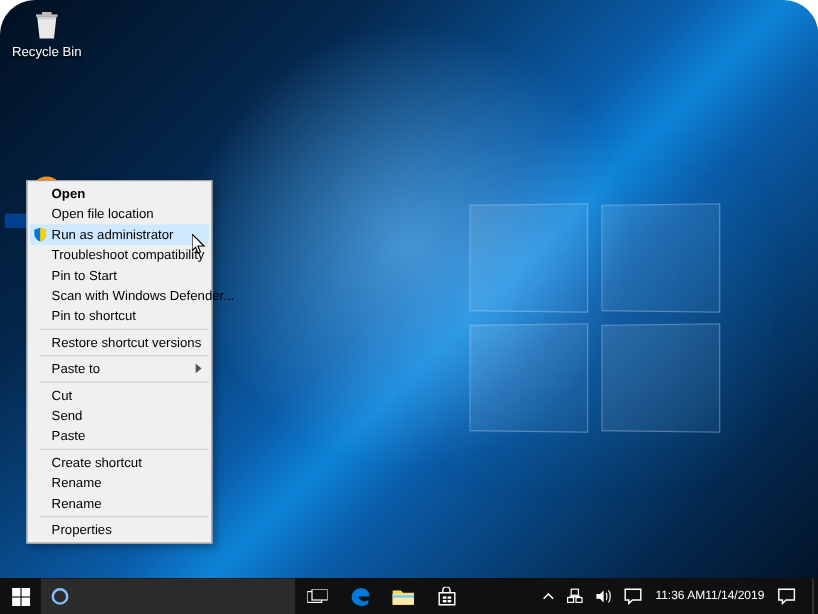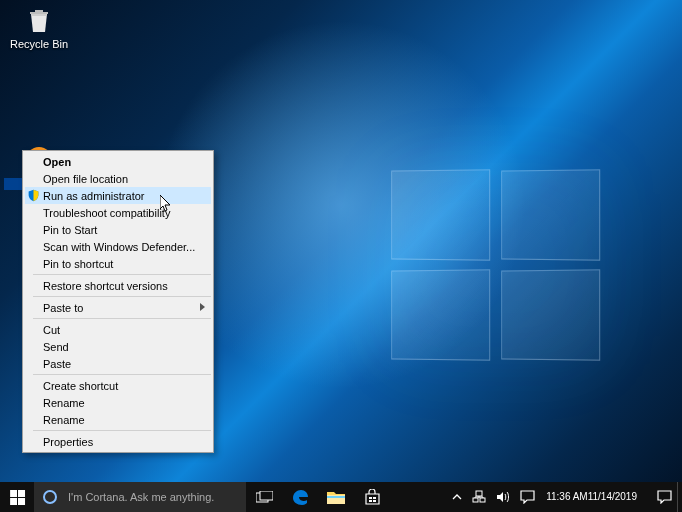--- a/index.html
+++ b/index.html
@@ -6,20 +6,21 @@
   html, body { width: 682px; height: 512px; overflow: hidden; }
 
   
   .desktop {
     position: relative;
     width: 100%;
     height: 100%;
     background:
       radial-gradient(circle at 50% 40%, rgba(120,200,255,0.55) 0%, rgba(40,110,200,0.0) 40%),
       linear-gradient(135deg, #021022 0%, #04274c 25%, #0a5ca8 48%, #0e84d8 55%, #0a5ca8 62%, #04274c 85%, #021022 100%);
+    border-radius: 29px;
   }
   .win-logo {
     position: absolute; left: 390px; top: 170px; width: 220px; height: 200px;
     opacity: 0.9; filter: drop-shadow(0 0 40px rgba(120,200,255,0.8));
   }
   .win-logo .pane {
     position: absolute;
     background: linear-gradient(135deg, rgba(255,255,255,0.12) 0%, rgba(120,200,255,0.08) 100%);
     border: 1px solid rgba(200,230,255,0.35);
     transform: perspective(500px) rotateY(-8deg);
@@ -34,21 +35,21 @@
     position: absolute; width: 70px; text-align: center; color: #fff;
     font-size: 11px; text-shadow: 0 1px 2px #000; cursor: default;
   }
   .desktop-icon .icon-img { width: 32px; height: 32px; margin: 0 auto 2px; }
   .recycle { left: 4px; top: 4px; }
   .openvpn { left: 4px; top: 144px; }
   .openvpn .label { background: rgba(0, 80, 180, 0.7); padding: 0 2px; }
 
   
   .ctx {
-    position: absolute; left: 22px; top: 150px; width: 192px;
+    position: absolute; left: 22px; top: 150px; width: 155px;
     background: #f0f0f0; border: 1px solid #a0a0a0;
     font-size: 11px; color: #000;
     box-shadow: 3px 3px 6px rgba(0,0,0,0.3);
     padding: 2px;
   }
   .ctx .item {
     display: flex; align-items: center; height: 17px;
     padding: 0 18px 0 18px; position: relative; white-space: nowrap;
   }
   .ctx .item:hover, .ctx .item.hover { background: #cde8ff; }
@@ -91,21 +92,21 @@
   }
   .search-box svg { margin-right: 10px; flex-shrink: 0; }
 
   .task-item {
     width: 36px; height: 30px; display: flex; align-items: center;
     justify-content: center; cursor: pointer;
   }
 
   .tray { margin-left: auto; display: flex; align-items: center; height: 30px; }
   .tray-item { padding: 0 5px; height: 26px; display: flex; align-items: center;
-    justify-content: flex-end; cursor: pointer; }
+    justify-content: flex-start; cursor: pointer; }
   .clock { text-align: right; line-height: 12px; font-size: 10px; padding: 0 6px; }
   .notif-btn { width: 34px; }
 
   .show-desktop { width: 5px; height: 30px; border-left: 1px solid #444; }
 </style>
 </head>
 <body>
 
 <div class="desktop">
 
@@ -216,21 +217,20 @@
           <span></span>
           <span></span>
           <span></span>
       </div>
     </div>
 
     <div class="search-box">
       <svg width="16" height="16" viewBox="0 0 16 16">
           <circle cx="8" cy="8" r="6" fill="none" stroke="#88bfff" stroke-width="2"></circle>
         </svg>
-      <span>I'm Cortana. Ask me anything.</span>
     </div>
 
     <div class="task-item">
       <svg width="17" height="13" viewBox="0 0 17 13">
           <rect x="0" y="2" width="12" height="9" fill="none" stroke="#fff" stroke-width="1"></rect>
           <rect x="4" y="0" width="13" height="9" fill="#101010" stroke="#fff" stroke-width="1"></rect>
         </svg>
     </div>
 
     <div class="task-item">

